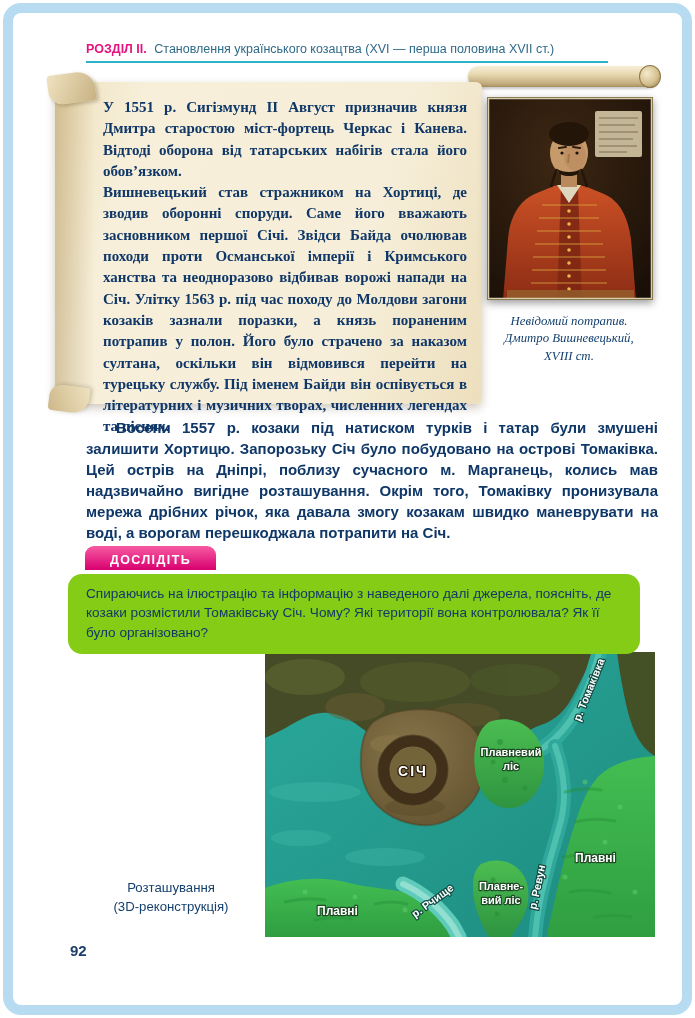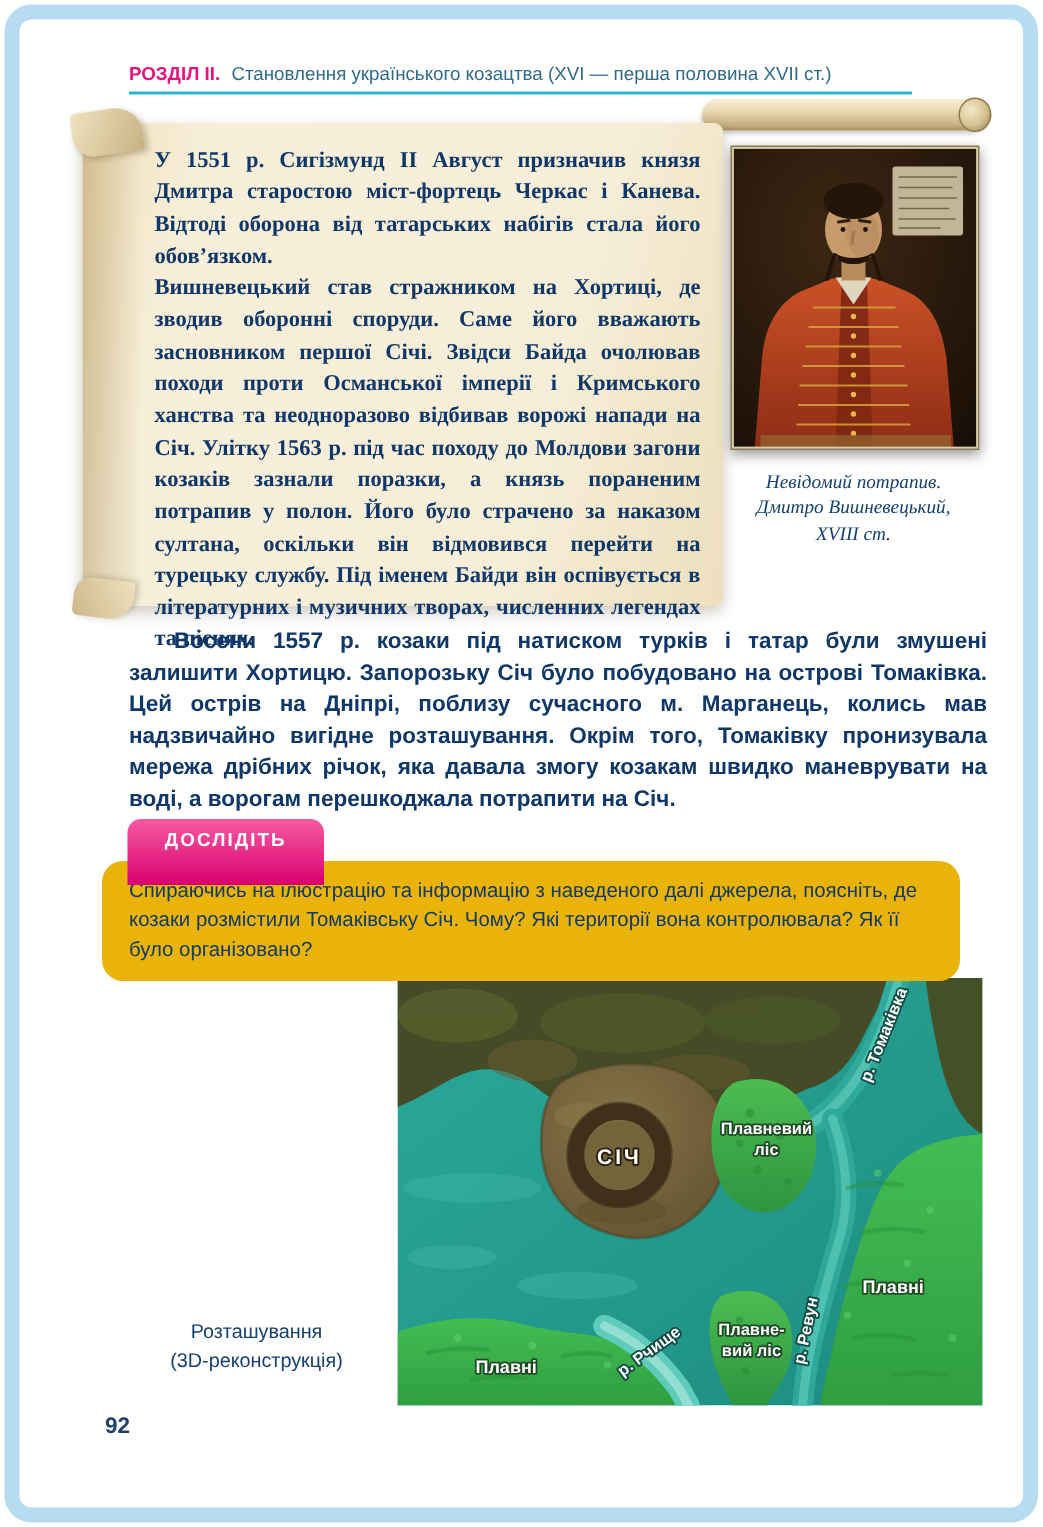--- a/index.html
+++ b/index.html
@@ -47,26 +47,26 @@
   .portrait-caption { position:absolute; left:468px; top:313px; width:202px; text-align:center;
     font-family:"Liberation Serif", serif; font-style:italic; font-size:12.8px; line-height:1.35;
     color:#14406e; z-index:3; }
 
   
   .bodytext { position:absolute; left:86px; top:417px; width:572px;
     font-family:Liberation Sans, sans-serif; font-weight:bold; font-size:15px; line-height:1.4;
     color:#0f3767; text-align:justify; text-indent:30px; }
 
   
-  .research-tab { position:absolute; left:85px; top:546px; width:131px; height:44px;
+  .research-tab { position:absolute; left:85px; top:546px; width:131px; height:24px;
     background:linear-gradient(180deg,#f75ba2 0%,#d80070 100%);
     border-radius:9px 9px 0 0; color:#ffffff; font-weight:bold; font-size:12.5px;
     letter-spacing:1.4px; text-align:center; line-height:29px; z-index:5; }
   .research-box { position:absolute; left:68px; top:574px; width:572px; min-height:72px;
-    background:#eab308; border-radius:14px; padding:10px 16px 12px 18px;
+    background:#84cc16; border-radius:14px; padding:10px 16px 12px 18px;
     font-size:13.6px; line-height:1.42; color:#123a66; z-index:4; }
 
   
   .map { position:absolute; left:265px; top:652px; width:390px; height:285px; }
   .map svg { display:block; }
   .map-caption { position:absolute; left:78px; top:878px; width:186px; text-align:center;
     font-size:13.2px; line-height:1.45; color:#16406d; }
 
   .page-number { position:absolute; left:52px; top:942px; font-size:15px; font-weight:bold; color:#1c3f6b;margin-left:18px; }
 

